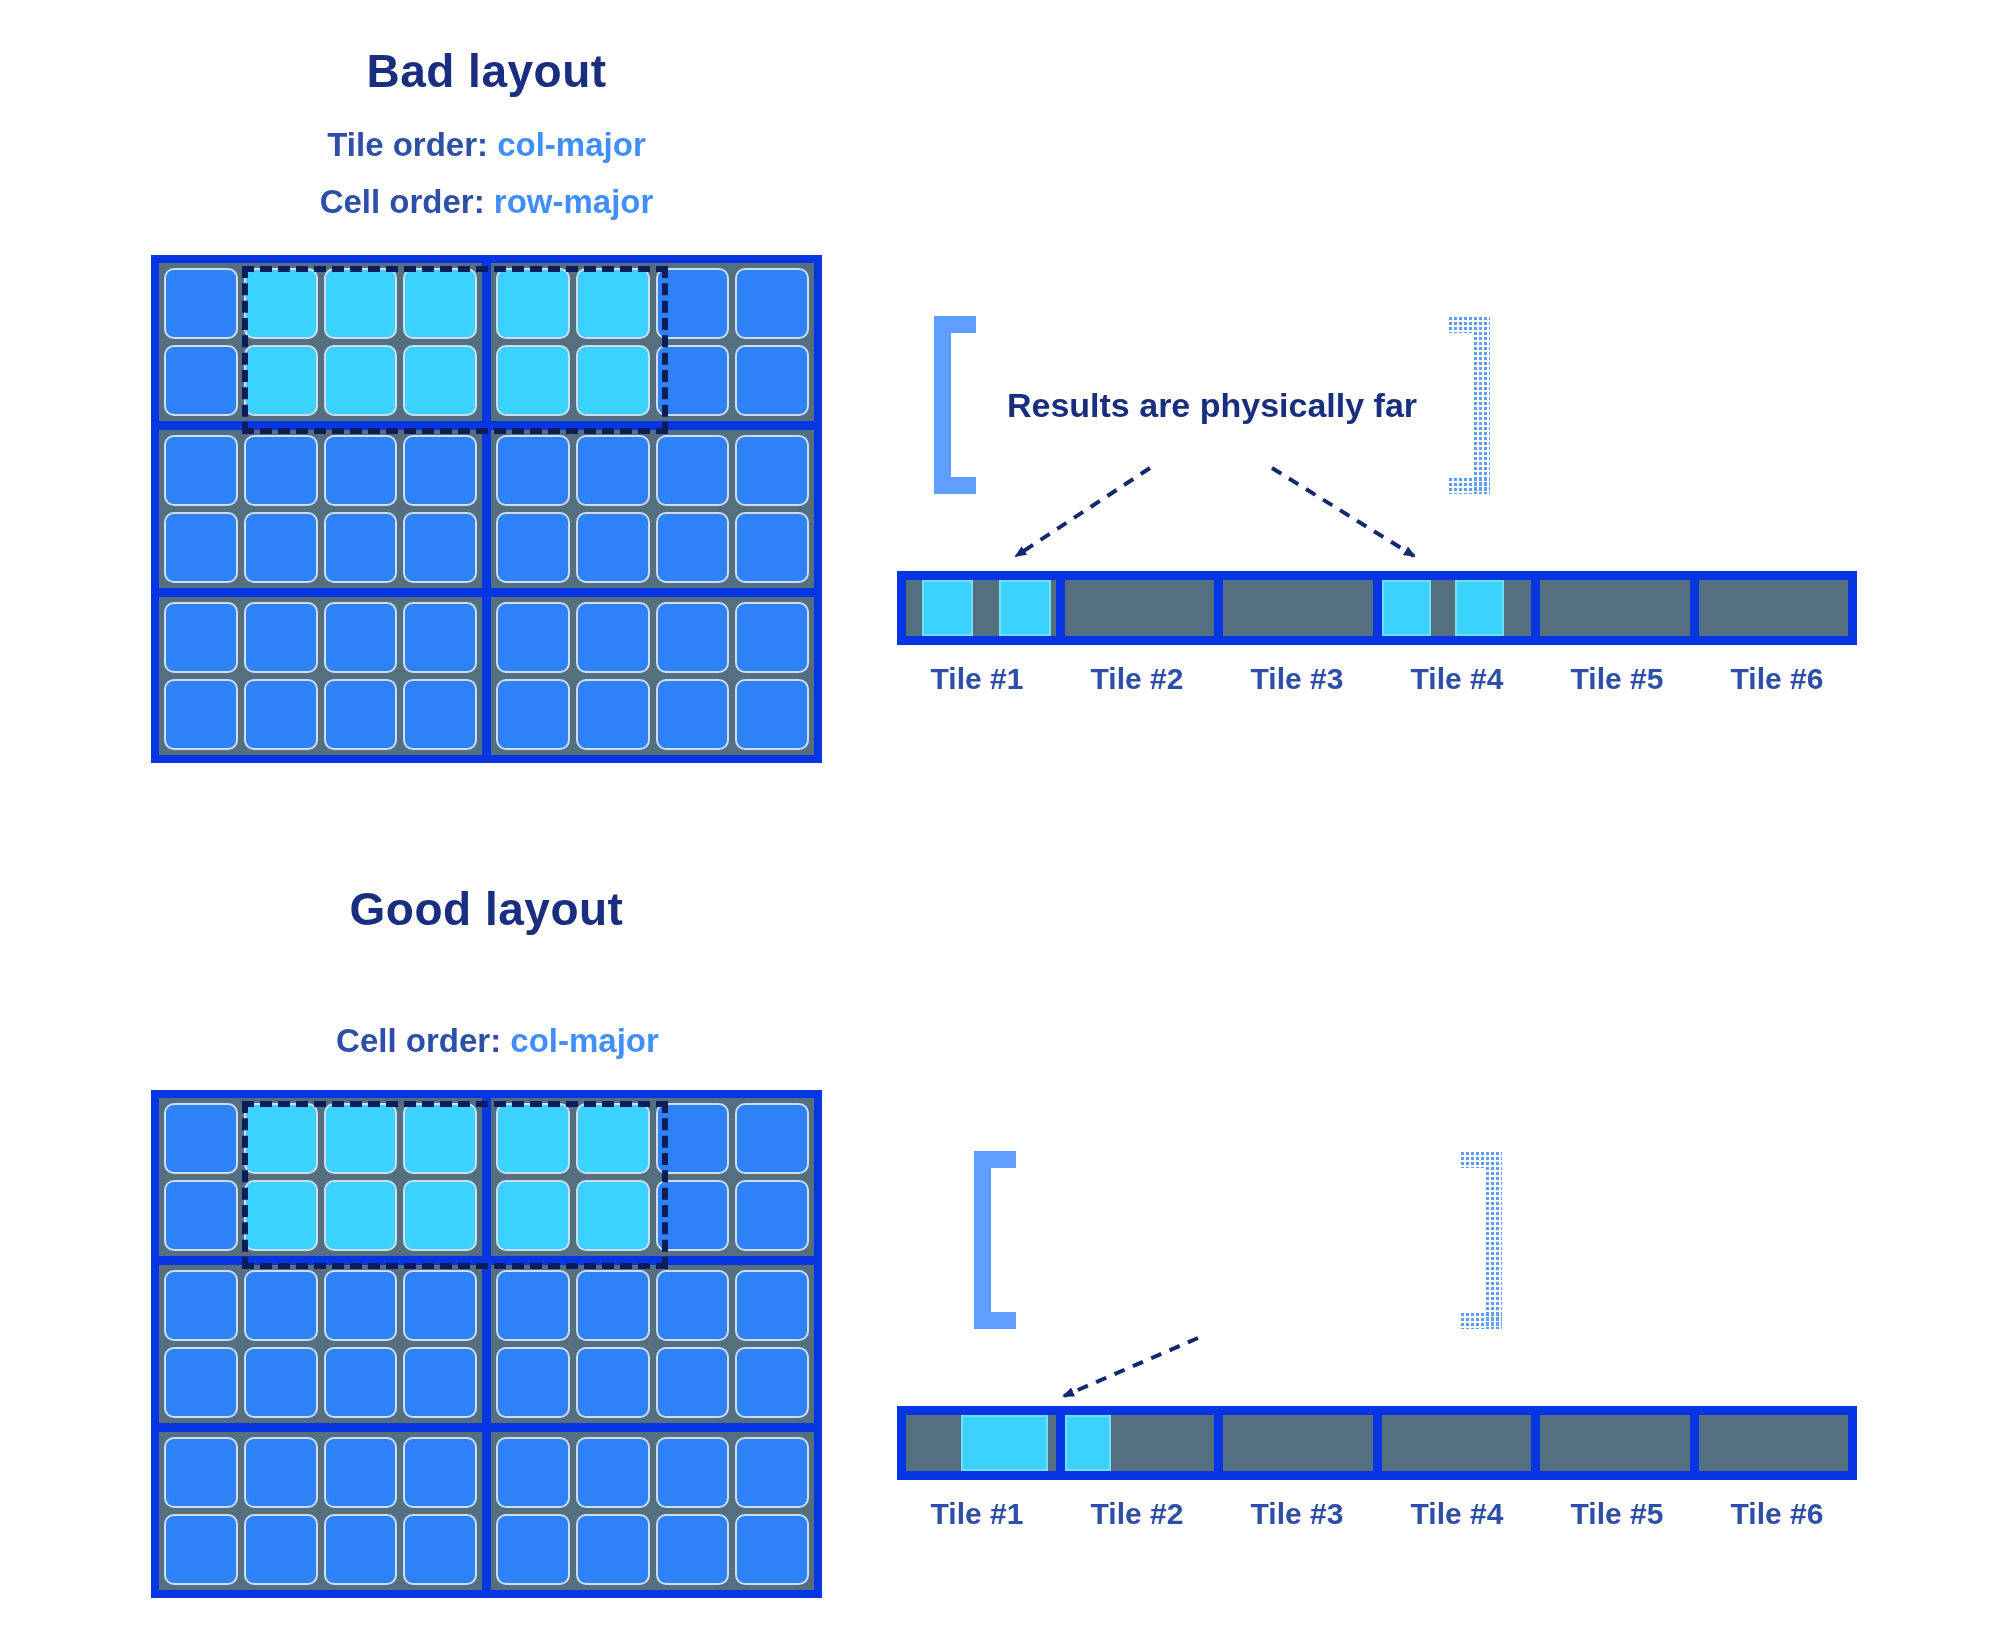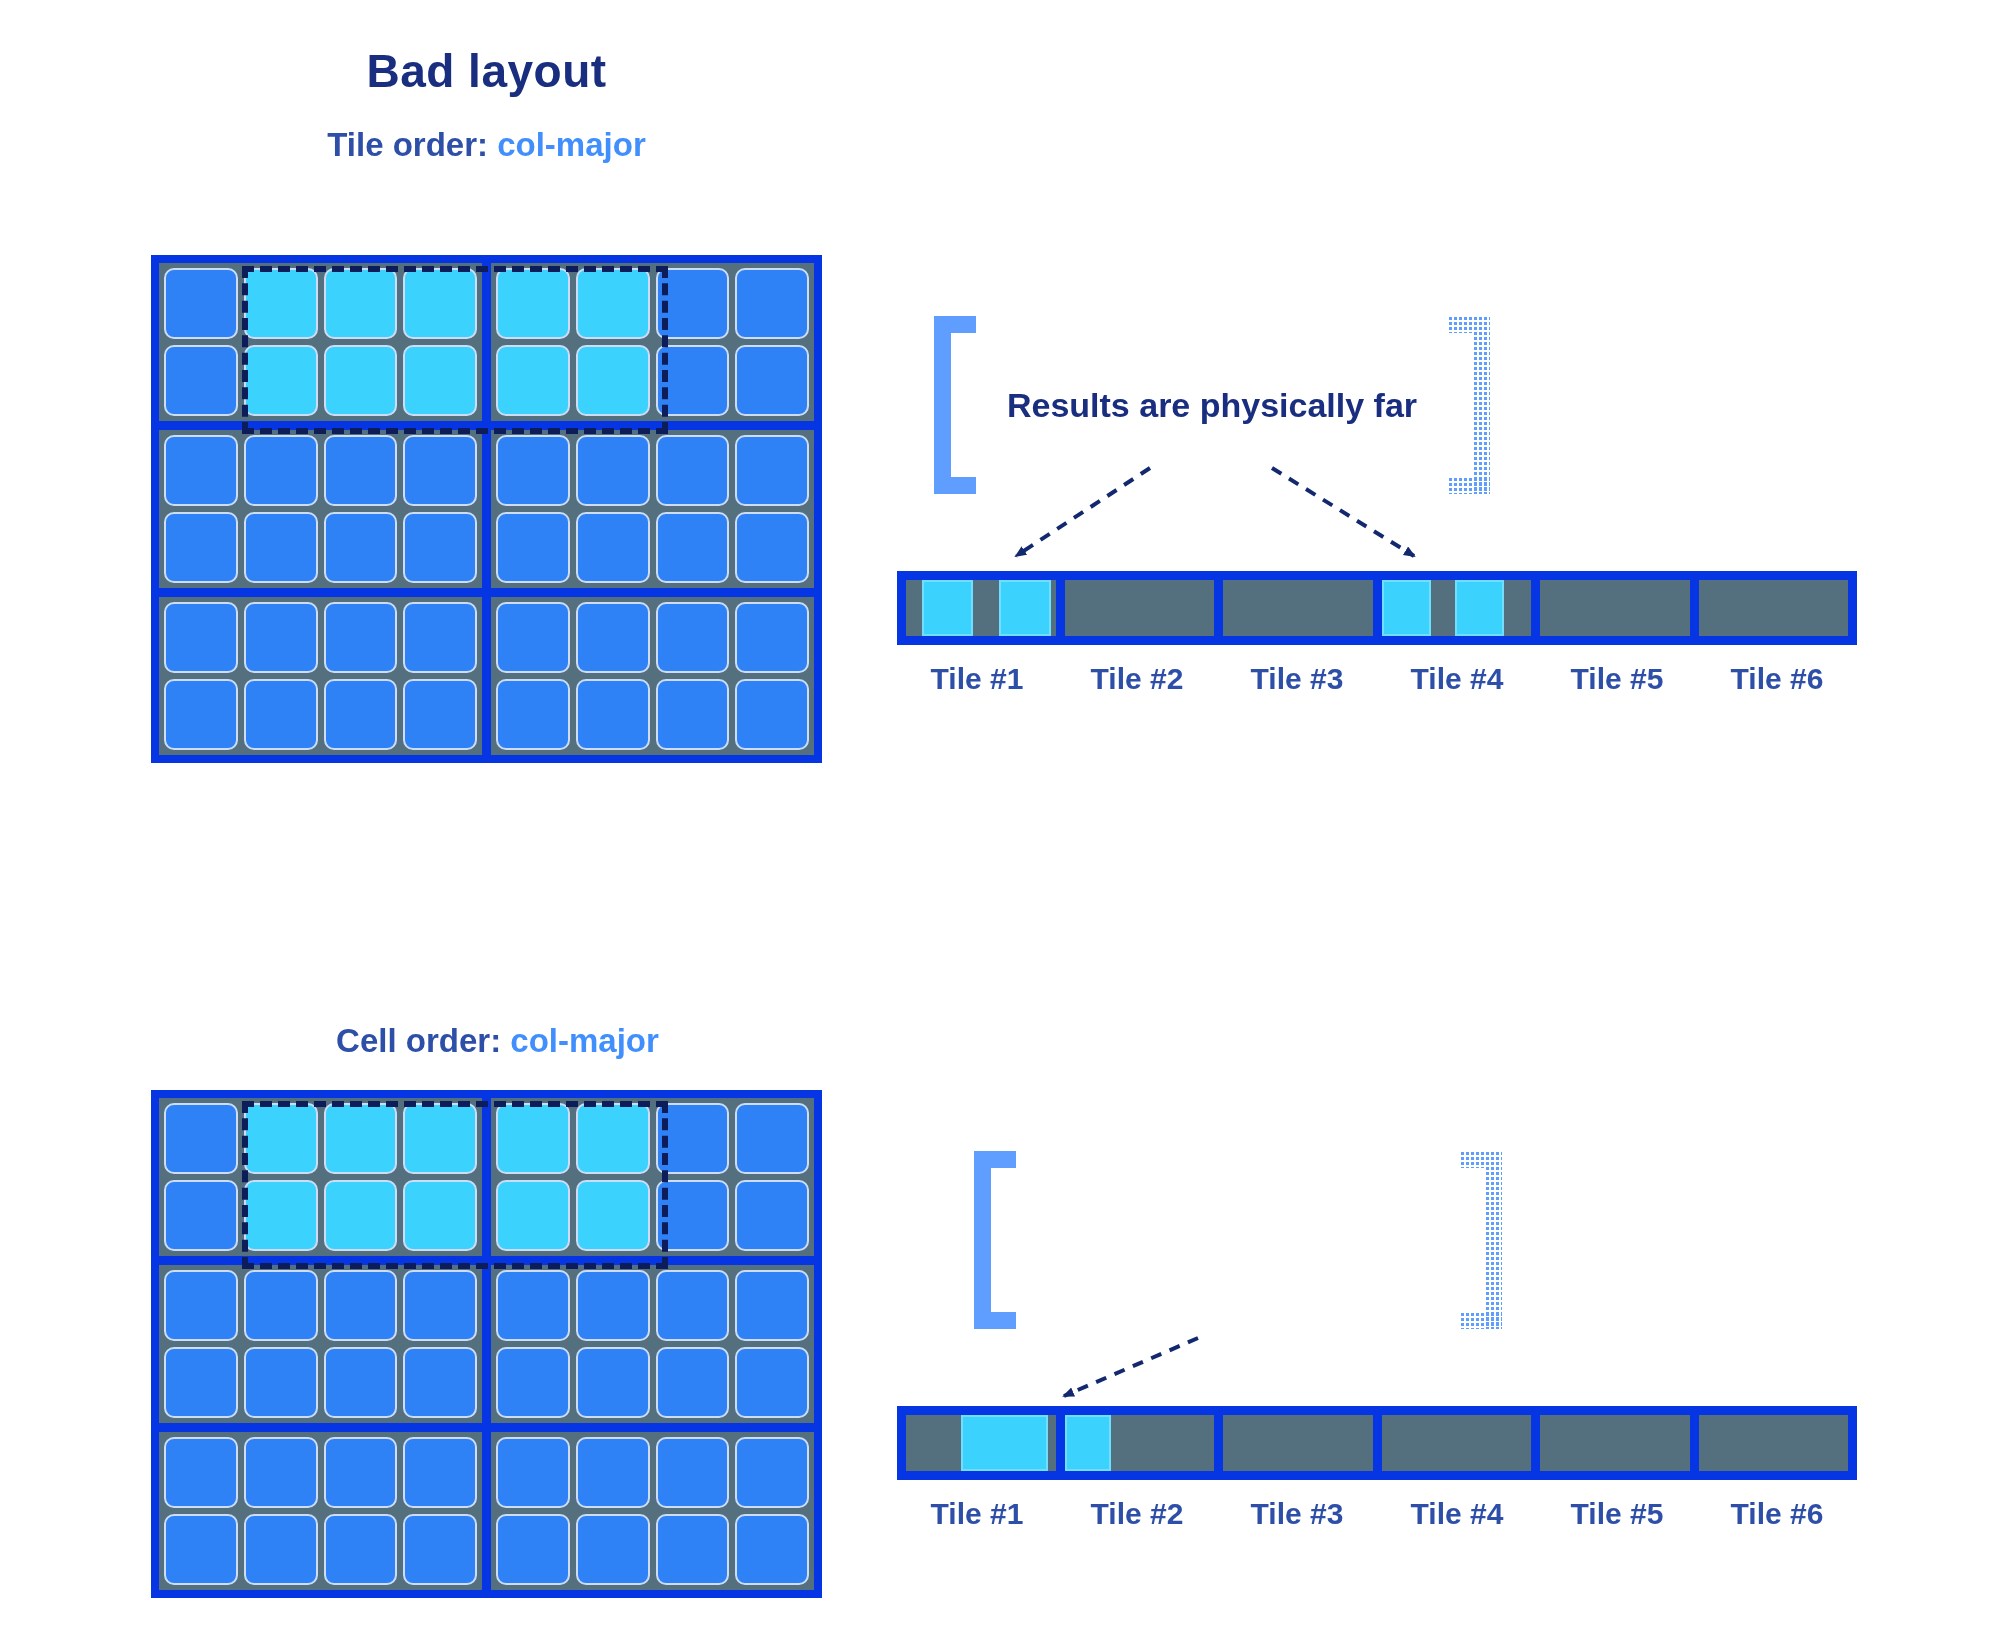--- a/index.html
+++ b/index.html
@@ -65,20 +65,24 @@
       <line x1="1198" y1="1338" x2="1064" y2="1396" stroke="#13296f" stroke-width="4" stroke-dasharray="11 9" marker-end="url(#ah)"></line>
     </svg>
 
   <div class="abs" style="left:151px;top:44px;width:671px">
     <div class="layout-title">Bad layout</div>
   </div>
   <div class="abs order-line" style="left:151px;top:126px;width:671px">
     <span class="order-label">Tile order:</span>
     <span class="order-value">col-major</span>
   </div>
+  <div class="abs order-line" style="left:151px;top:183px;width:671px">
+    <span class="order-label">Cell order:</span>
+    <span class="order-value">row-major</span>
+  </div>
 
   <div id="grid-0" class="abs grid" style="left:151px;top:255px;width:671px;height:508px">
       <div class="tile-row">
         <div class="tile">
           <div class="cell"></div>
           <div class="cell sel"></div>
           <div class="cell sel"></div>
           <div class="cell sel"></div>
           <div class="cell"></div>
           <div class="cell sel"></div>
@@ -188,20 +192,23 @@
     </div>
   <div id="labels-0" class="abs strip-labels" style="left:897px;top:662px;width:960px;height:36px">
       <span>Tile #1</span>
       <span>Tile #2</span>
       <span>Tile #3</span>
       <span>Tile #4</span>
       <span>Tile #5</span>
       <span>Tile #6</span>
     </div>
 
+  <div class="abs" style="left:151px;top:882px;width:671px">
+    <div class="layout-title">Good layout</div>
+  </div>
   <div class="abs order-line" style="left:162px;top:1022px;width:671px">
     <span class="order-label">Cell order:</span>
     <span class="order-value">col-major</span>
   </div>
 
   <div id="grid-1" class="abs grid" style="left:151px;top:1090px;width:671px;height:508px">
       <div class="tile-row">
         <div class="tile">
           <div class="cell"></div>
           <div class="cell sel"></div>

